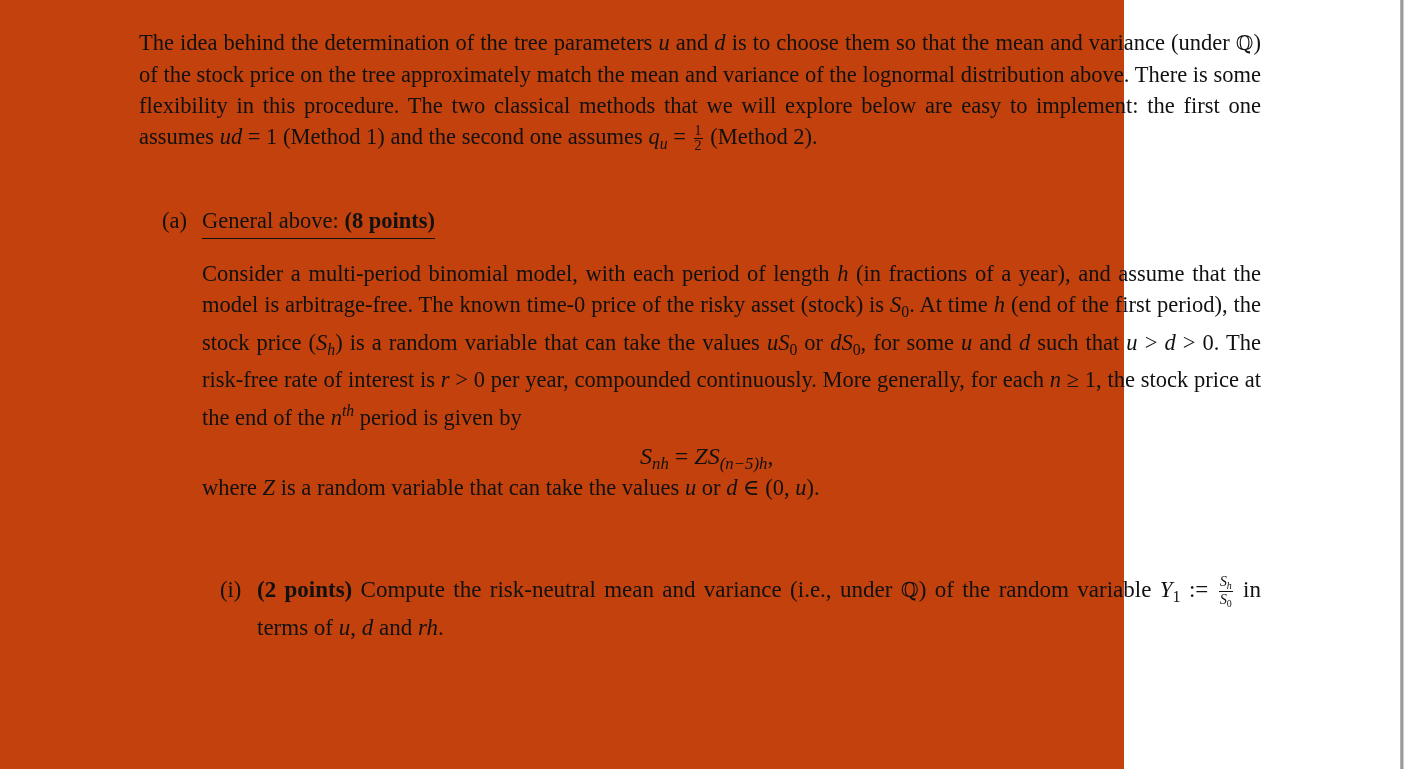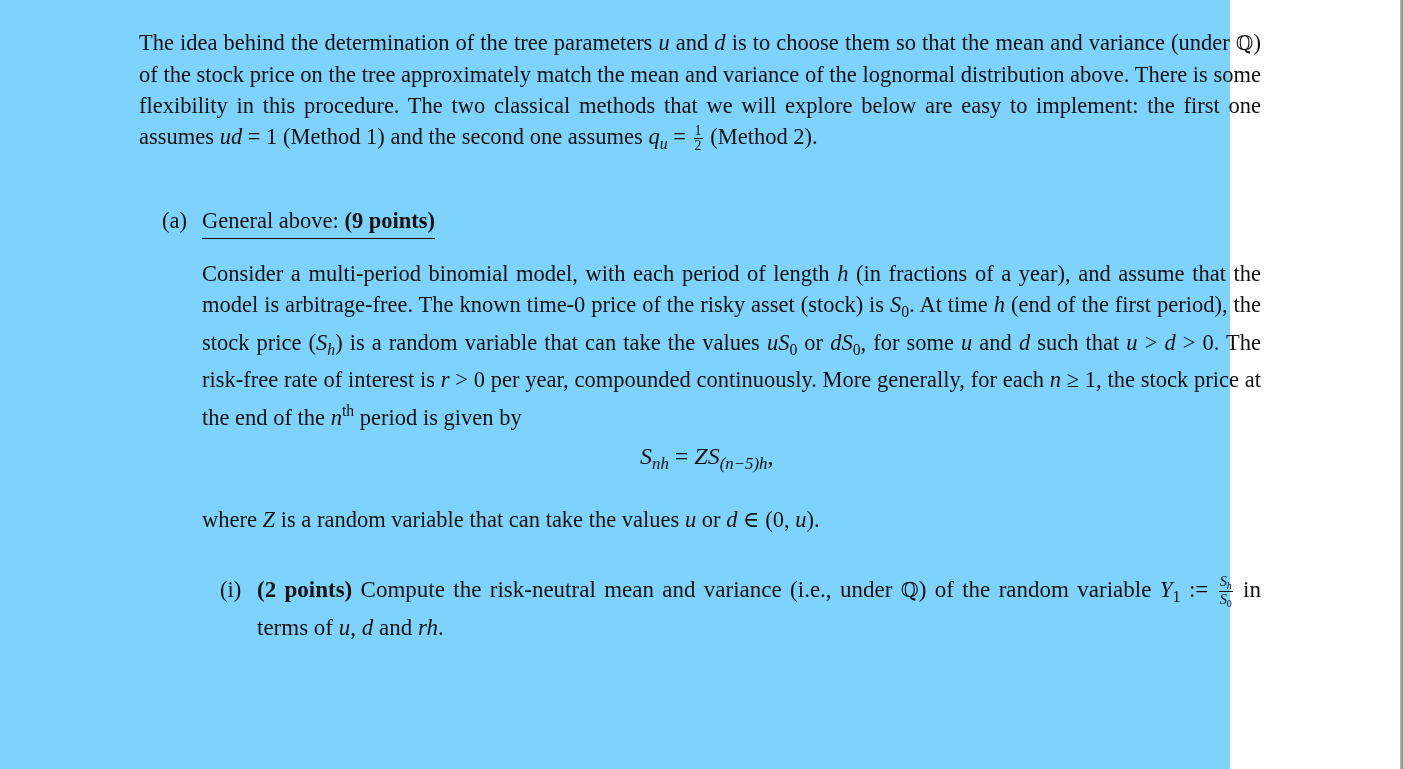--- a/index.html
+++ b/index.html
@@ -4,42 +4,42 @@
 <style>
   html, body { margin: 0; padding: 0; }
   body {
     width: 1404px; height: 769px; overflow: hidden;
     background: #ffffff;
     font-family: "Liberation Serif", "DejaVu Serif", serif;
     color: #111111;
     position: relative;
   }
   .page {
-    position: absolute; left: 0; top: 0; width: 1230px; height: 769px;
-    background: #7dd3fc;
+    position: absolute; left: 0; top: 0; width: 1124px; height: 769px;
+    background: #c2410c;
   }
   .page-edge {
     position: absolute; left: 1400px; top: 0; width: 4px; height: 769px;
     background: linear-gradient(to right, #c8c8c8 0, #9a9a9a 1px, #9a9a9a 3px, #ffffff 4px);
   }
   .para {
     position: absolute;
     font-size: 22.5px;
     line-height: 31px;
     text-align: justify;
     text-align-last: left;
   }
   .intro { left: 139px; top: 27px; width: 1122px; }
   .setup-body { left: 202px; top: 258px; width: 1059px; }
-  .where-text { left: 202px; top: 504px; width: 1059px; }
+  .where-text { left: 202px; top: 472px; width: 1059px; }
   .m { font-style: italic; }
   .bb { font-style: normal; font-family: "DejaVu Serif", serif; font-size: 0.9em; }
   .sub { font-size: 0.7em; vertical-align: -0.3em; font-style: normal; }
   .subi { font-size: 0.7em; vertical-align: -0.3em; font-style: italic; }
-  .sup { font-size: 0.7em; vertical-align: 0.55em; }
+  .sup { font-size: 0.7em; vertical-align: 0.55em; font-style: italic; }
   .frac { display: inline-block; vertical-align: middle; text-align: center; font-size: 0.62em; line-height: 1.0; margin: 0 2px; }
   .frac .num { display: block; border-bottom: 1px solid #111; padding: 0 1px; }
   .frac .den { display: block; padding: 0 1px; }
   .part-label {
     position: absolute; left: 162px; top: 205px;
     font-size: 22.5px; line-height: 31px;
   }
   .part-title {
     position: absolute; left: 202px; top: 205px;
     font-size: 22.5px; line-height: 31px;
@@ -62,21 +62,21 @@
   }
 </style>
 </head>
 <body>
 
 <div class="page">
 
   <p class="para intro" style="margin:0"><span>The idea behind the determination of the tree parameters </span><span class="m">u</span><span> and </span><span class="m">d</span><span> is to choose them so that the mean and variance (under </span><span class="bb">ℚ</span><span>) of the stock price on the tree approximately match the mean and variance of the lognormal distribution above. There is some flexibility in this procedure. The two classical methods that we will explore below are easy to implement: the first one assumes </span><span class="m">ud</span><span> = 1 (Method 1) and the second one assumes </span><span class="m">q</span><span class="subi">u</span><span> = </span><span class="frac"><span class="num">1</span><span class="den">2</span></span><span> (Method 2).</span></p>
 
   <div class="part-label">(a)</div>
-  <div class="part-title"><span>General above: </span><span class="bold">(9 points)</span></div>
+  <div class="part-title"><span>General above: </span><span class="bold">(8 points)</span></div>
 
   <p class="para setup-body" style="margin:0"><span>Consider a multi-period binomial model, with each period of length </span><span class="m">h</span><span> (in fractions of a year), and assume that the model is arbitrage-free. The known time-0 price of the risky asset (stock) is </span><span class="m">S</span><span class="sub">0</span><span>. At time </span><span class="m">h</span><span> (end of the first period), the stock price (</span><span class="m">S</span><span class="subi">h</span><span>) is a random variable that can take the values </span><span class="m">uS</span><span class="sub">0</span><span> or </span><span class="m">dS</span><span class="sub">0</span><span>, for some </span><span class="m">u</span><span> and </span><span class="m">d</span><span> such that </span><span class="m">u</span><span> &gt; </span><span class="m">d</span><span> &gt; 0. The risk-free rate of interest is </span><span class="m">r</span><span> &gt; 0 per year, compounded continuously. More generally, for each </span><span class="m">n</span><span> ≥ 1, the stock price at the end of the </span><span class="m">n</span><span class="sup">th</span><span> period is given by</span></p>
 
   <div class="display-eq"><span class="m">S</span><span class="subi">nh</span><span> = </span><span class="m">Z</span><span class="m">S</span><span class="subi">(n−5)h</span><span>,</span></div>
 
   <p class="para where-text" style="margin:0"><span>where </span><span class="m">Z</span><span> is a random variable that can take the values </span><span class="m">u</span><span> or </span><span class="m">d</span><span> ∈ (0, </span><span class="m">u</span><span>).</span></p>
 
   <div class="sub-label">(i)</div>
   <p class="sub-body" style="margin:0"><span class="bold">(2 points)</span><span> Compute the risk-neutral mean and variance (i.e., under </span><span class="bb">ℚ</span><span>) of the random variable </span><span class="m">Y</span><span class="sub">1</span><span> := </span><span class="frac"><span class="num"><span class="m">S</span><span class="subi">h</span></span><span class="den"><span class="m">S</span><span class="sub">0</span></span></span><span> in terms of </span><span class="m">u</span><span>, </span><span class="m">d</span><span> and </span><span class="m">rh</span><span>.</span></p>
 

